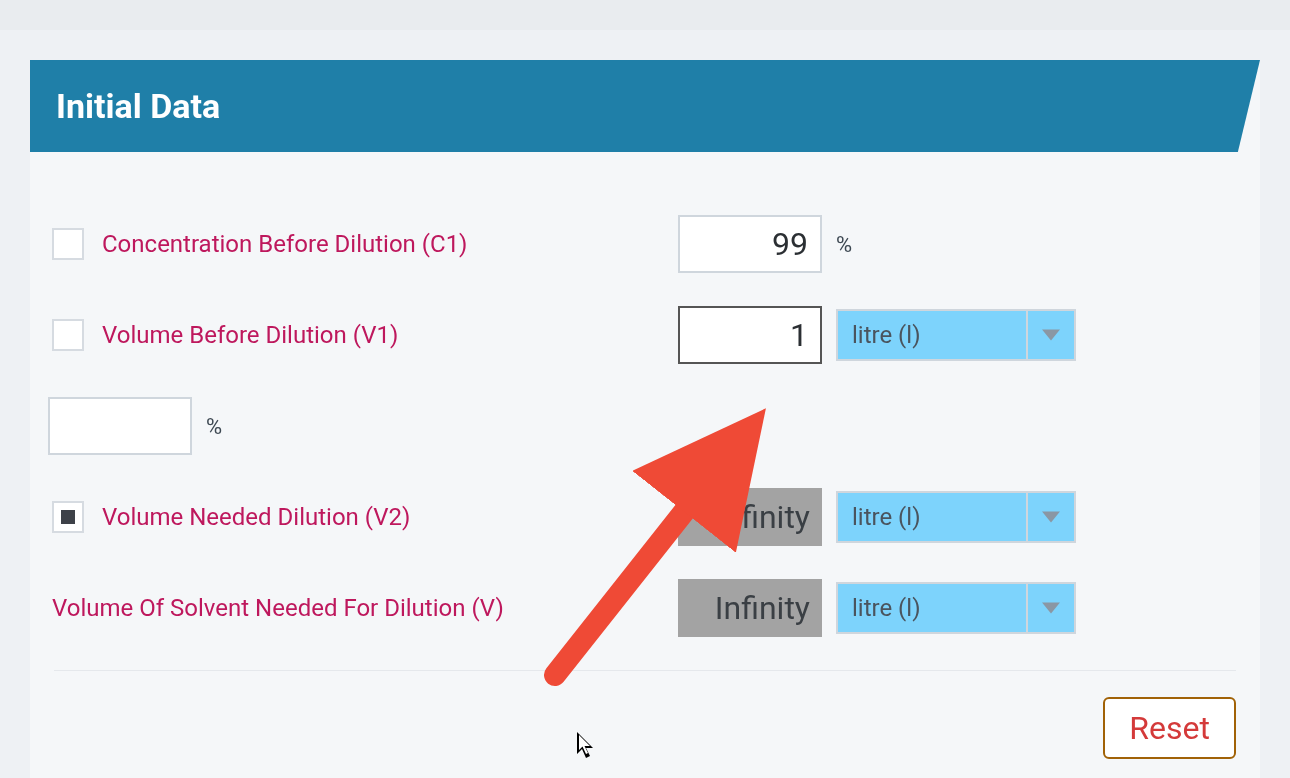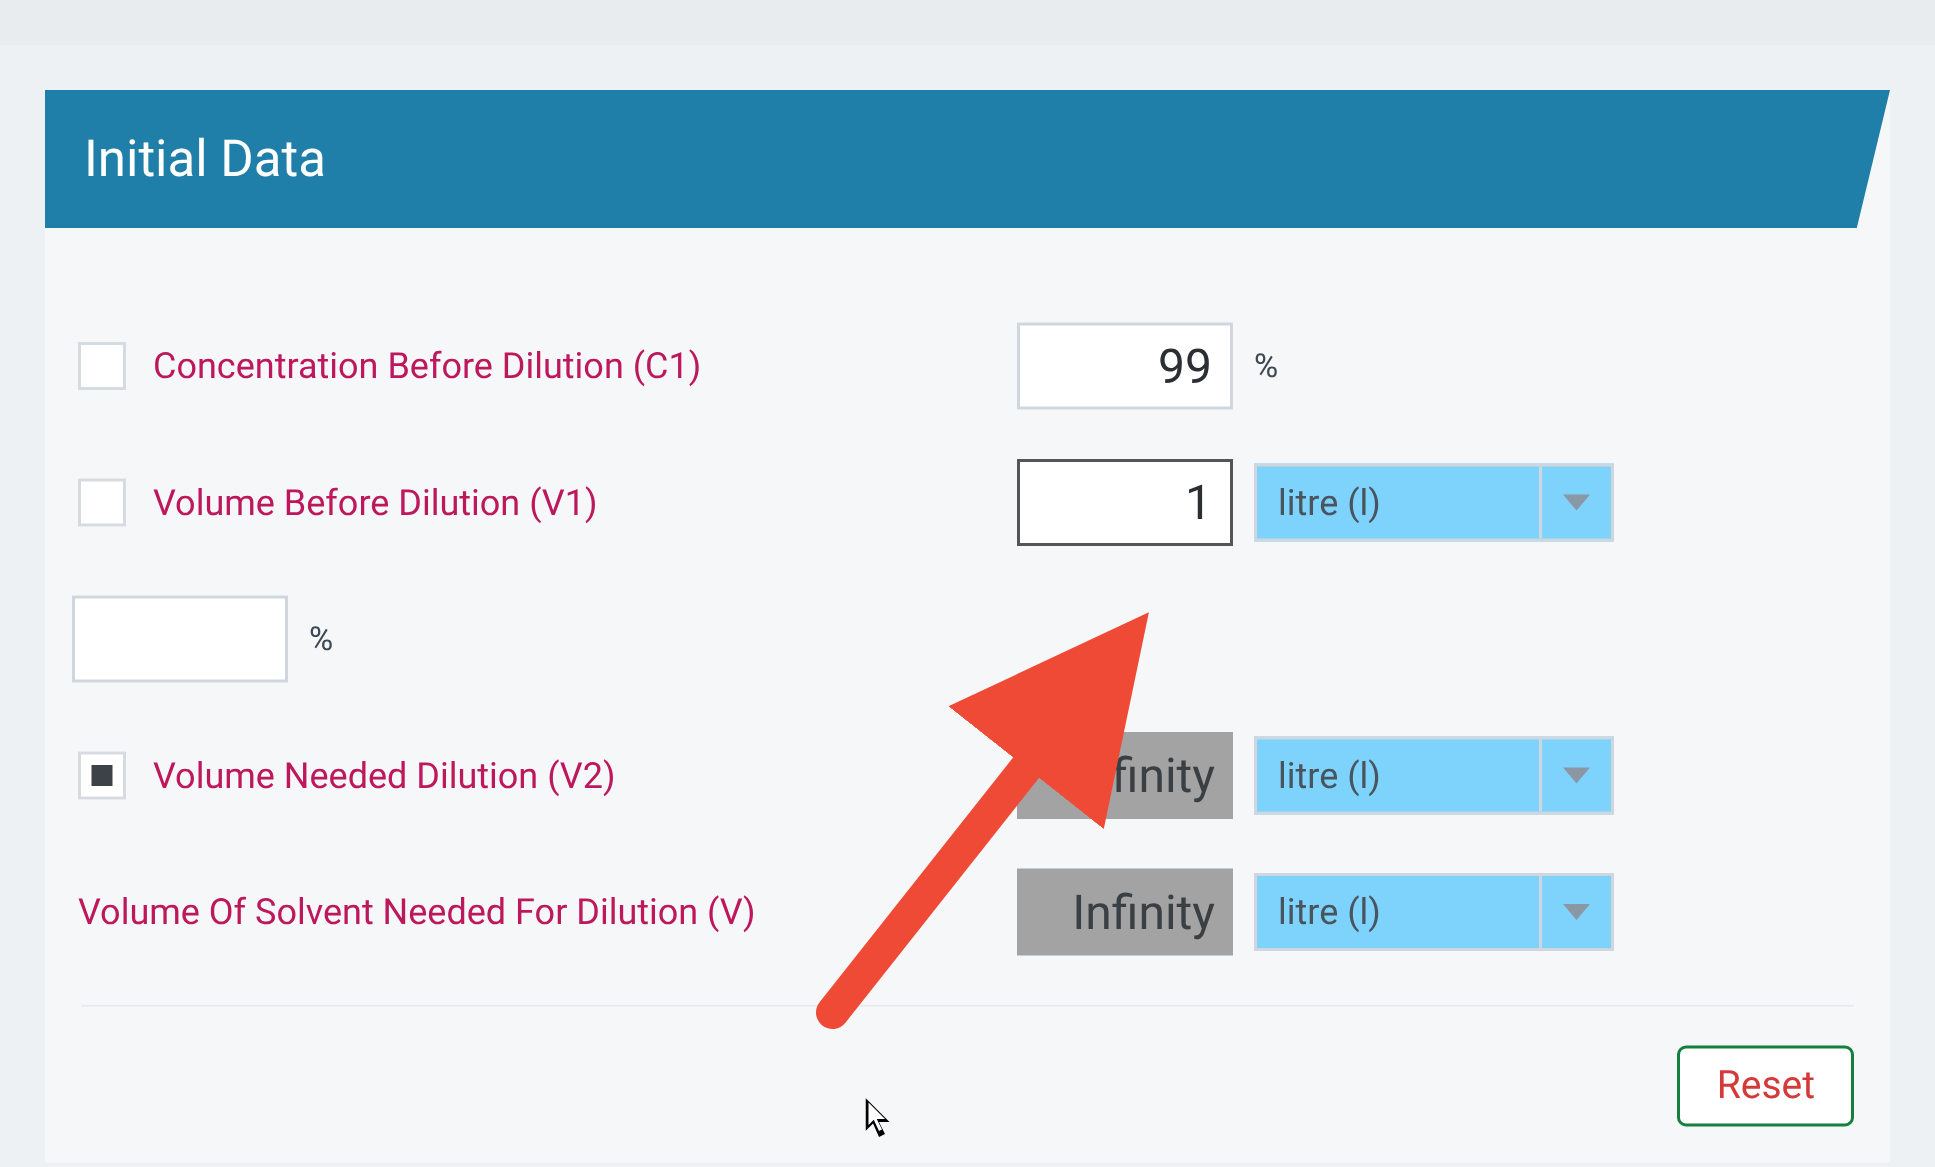--- a/index.html
+++ b/index.html
@@ -26,21 +26,21 @@
 
     
     .banner {
       position: relative;
       height: 100px;
       background: #1f7fa8;
       color: #fff;
       display: flex;
       align-items: center;
       font-size: 34px;
-      font-weight: 400;
+      font-weight: 700;
       padding-left: 26px;
       clip-path: polygon(0 0, 100% 0, 98.2% 92%, 0 92%);
       border-bottom: 8px solid transparent;
     }
     .banner::after{
       content:"";
       position:absolute;
       left:0; right:1.8%;
       bottom:-8px;
       height:8px;
@@ -152,24 +152,24 @@
       border: none;
       border-top: 1px solid #e5e8ec;
     }
 
     .footer {
       display:flex;
       justify-content:flex-end;
       padding: 26px 6px 24px 6px;
     }
     .reset-btn {
-      border: 2px solid #15803d;
+      border: 2px solid #a16207;
       color: #d43a3a;
       background: #fff;
-      font-size: 26px;
+      font-size: 32px;
       padding: 10px 24px;
       border-radius: 6px;
       font-family: inherit;
       cursor: pointer;
     }
 
     
     .arrow-overlay {
       position:absolute;
       left: 0; top: 0;

